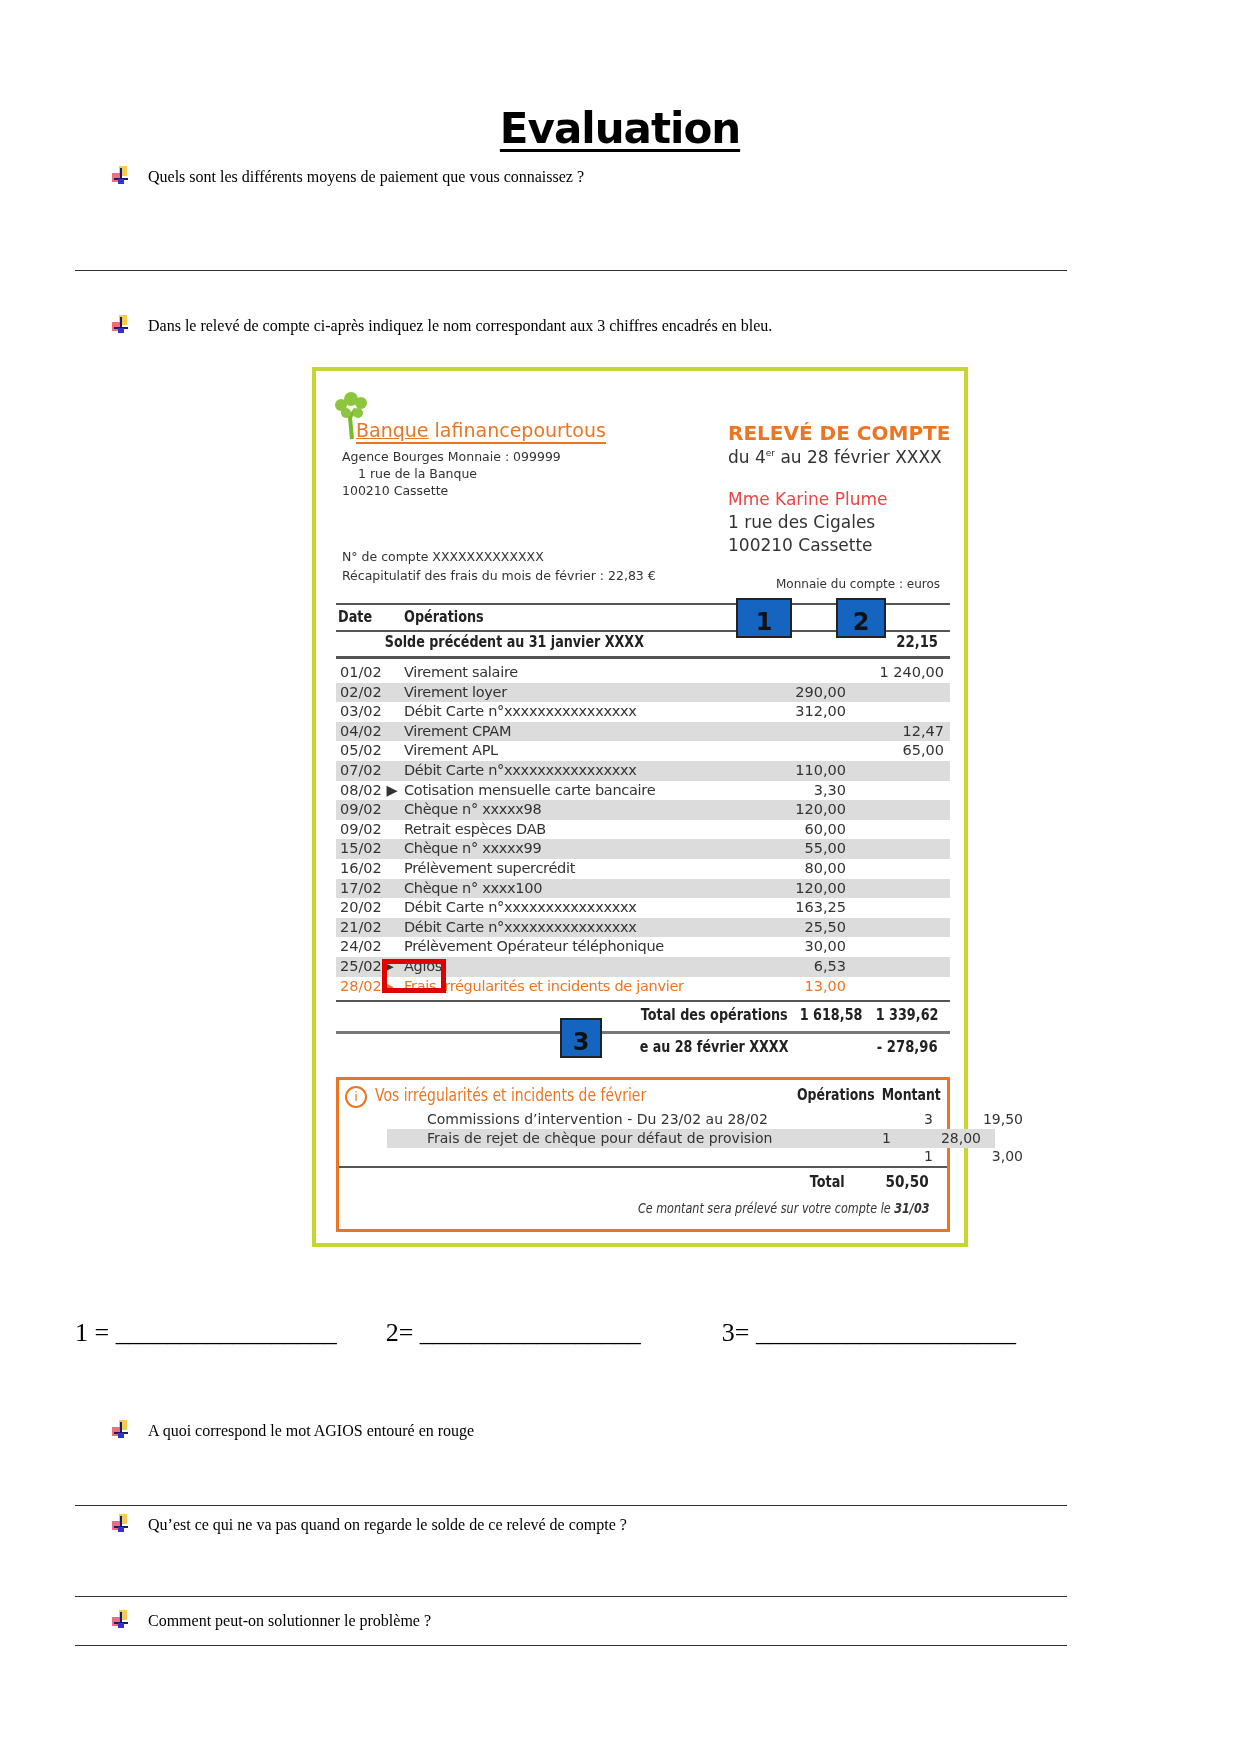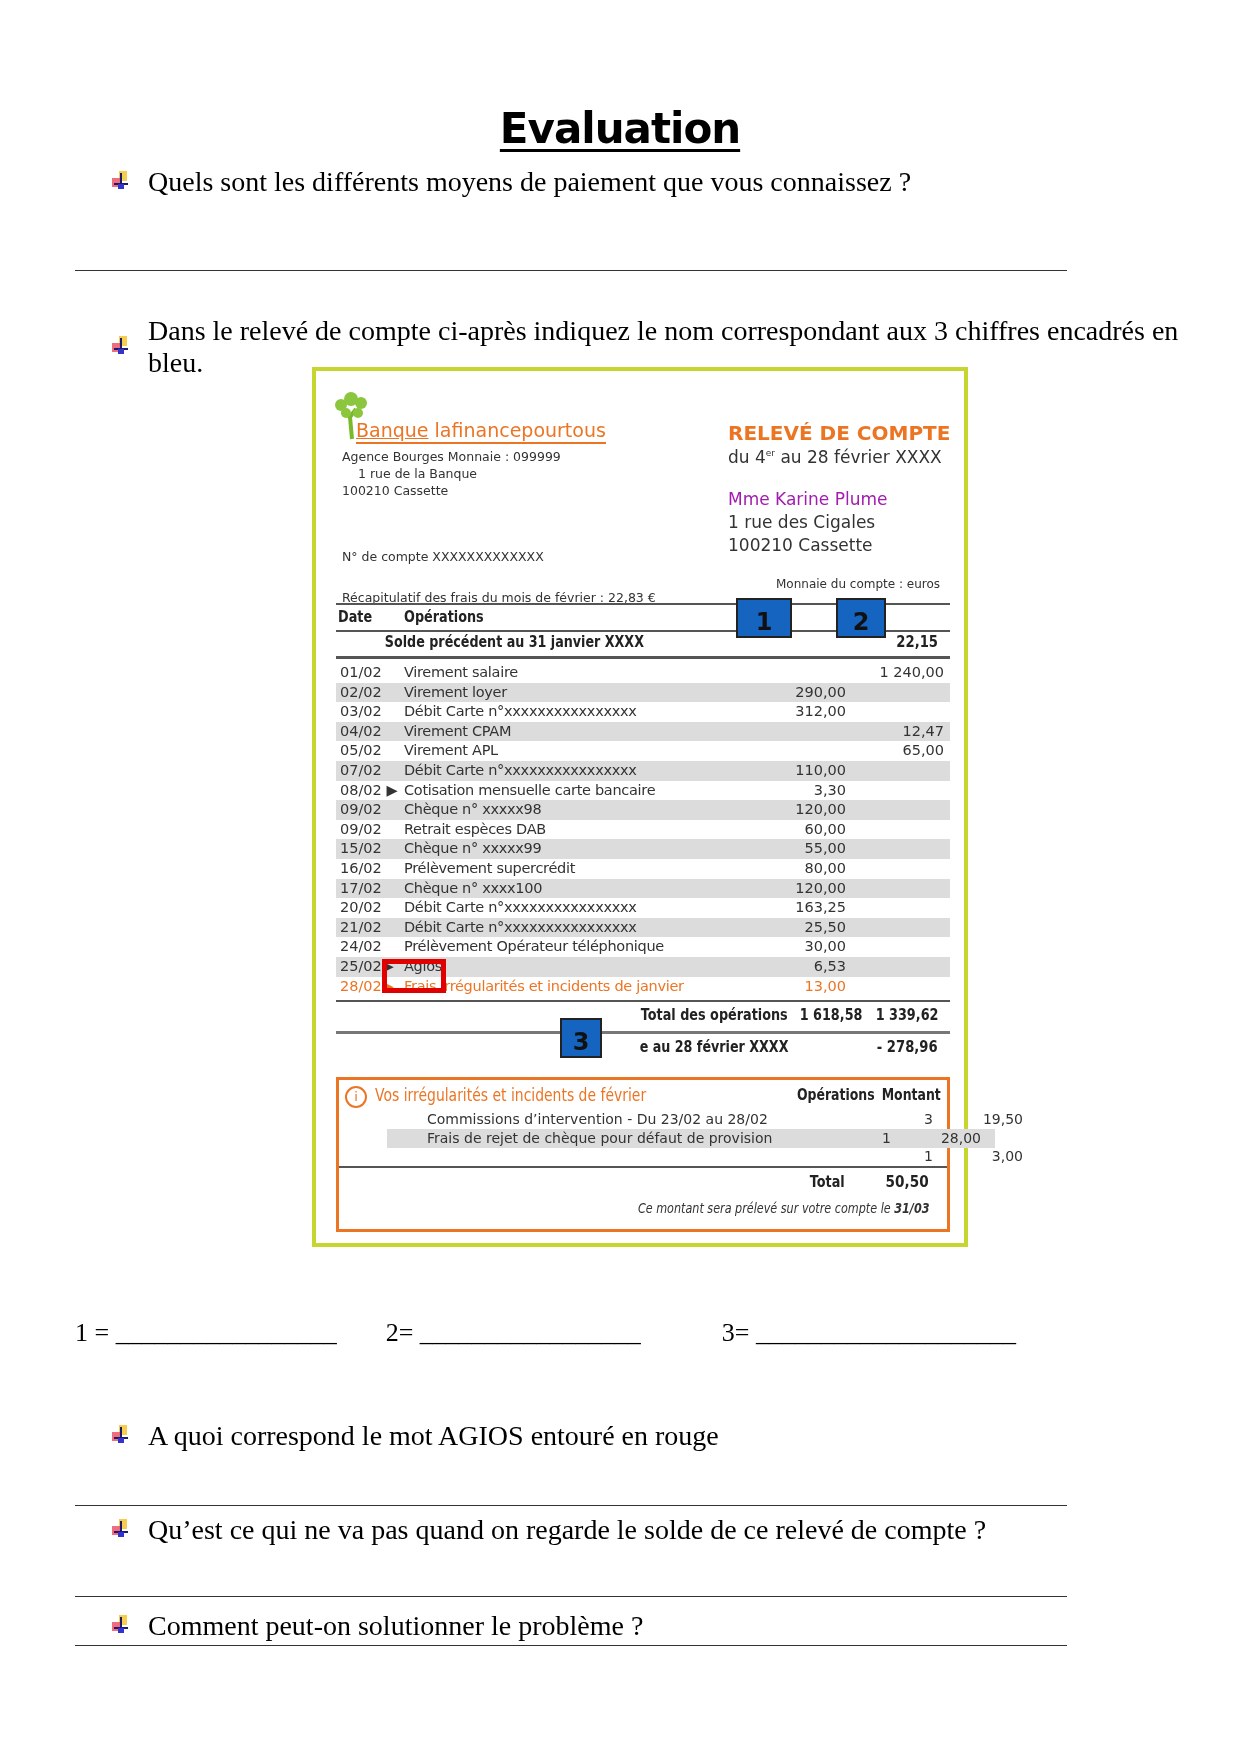--- a/index.html
+++ b/index.html
@@ -2,21 +2,21 @@
 <html><head>
 <meta charset="utf-8">
 <style>
   html, body { margin: 0; padding: 0; background: #ffffff; }
   body { width: 1240px; height: 1755px; position: relative; overflow: hidden;
          font-family: "Liberation Serif", serif; color: #000; }
   .abs { position: absolute; }
   .title { left: 0; width: 1240px; top: 104px; text-align: center;
            font-family: "DejaVu Sans", sans-serif; font-weight: bold; font-size: 42px;
            text-decoration: underline; text-decoration-thickness: 3px; text-underline-offset: 6px; letter-spacing: -1px; }
-  .bullet { display: flex; align-items: center; font-size: 28px; }
+  .bullet { display: flex; align-items: center; font-size: 16px; }
   .bicon { width: 22px; height: 22px; position: relative; margin-right: 16px; }
   .bicon .y { position: absolute; left: 9px; top: 0; width: 8px; height: 10px; background: #f4c430; opacity: .85; }
   .bicon .r { position: absolute; left: 2px; top: 7px; width: 9px; height: 9px; background: #e84a5f; opacity: .8; }
   .bicon .v { position: absolute; left: 10px; top: 2px; width: 2px; height: 16px; background: #1a1a6e; }
   .bicon .h { position: absolute; left: 4px; top: 12px; width: 14px; height: 2px; background: #1a1a6e; }
   .bicon .b { position: absolute; left: 8px; top: 13px; width: 6px; height: 5px; background: #3333cc; }
   .rule { height: 0; border-top: 1.5px solid #333; }
 
   
   .stmt { left: 312px; top: 367px; width: 656px; height: 880px; border: 4px solid #c6d62e; box-sizing: border-box; background: #fff;
@@ -81,26 +81,26 @@
   </svg>
   <div class="s orange" style="left:40px; top:48px; font-size:19px; border-bottom:2px solid #ec7524; padding-bottom:1px;">
     <span style="text-decoration:underline;">Banque</span> <span>lafinancepourtous</span>
   </div>
   <div class="s small" style="left:26px; top:78px;">Agence Bourges Monnaie : 099999</div>
   <div class="s small" style="left:42px; top:95px;">1 rue de la Banque</div>
   <div class="s small" style="left:26px; top:112px;">100210 Cassette</div>
 
   <div class="s orange" style="left:412px; top:50px; font-size:20px; font-weight:bold;">RELEVÉ DE COMPTE</div>
   <div class="s" style="left:412px; top:76px; font-size:17px; color:#333;"><span>du 4</span><sup style="font-size:9px;">er</sup><span> au 28 février XXXX</span></div>
-  <div class="s" style="left:412px; top:118px; font-size:17px; color:#a21caf;">Mme Karine Plume</div>
+  <div class="s" style="left:412px; top:118px; font-size:17px; color:#ef4444;">Mme Karine Plume</div>
   <div class="s" style="left:412px; top:141px; font-size:17px; color:#333;">1 rue des Cigales</div>
   <div class="s" style="left:412px; top:164px; font-size:17px; color:#333;">100210 Cassette</div>
 
   <div class="s small" style="left:26px; top:178px;">N° de compte XXXXXXXXXXXXX</div>
-  <div class="s small" style="left:26px; top:219px;">Récapitulatif des frais du mois de février : 22,83 €</div>
+  <div class="s small" style="left:26px; top:197px;">Récapitulatif des frais du mois de février : 22,83 €</div>
   <div class="s small" style="left:460px; top:206px; font-size:12px;">Monnaie du compte : euros</div>
 
   <div class="hdrline" style="top:232px; height:2px;"></div>
   <div class="s" style="left:22px; top:236px; font-size:16px; font-weight:bold; color:#222; transform:scaleX(0.8); transform-origin:left;">Date</div>
   <div class="s" style="left:88px; top:236px; font-size:16px; font-weight:bold; color:#222; transform:scaleX(0.8); transform-origin:left;">Opérations</div>
   <div class="hdrline" style="top:259px; height:2px;"></div>
   <div class="s" style="right:320px; top:262px; font-size:15.5px; font-weight:bold; color:#222; transform:scaleX(0.82); transform-origin:right;">Solde précédent au 31 janvier XXXX</div>
   <div class="s" style="right:26px; top:262px; font-size:15.5px; font-weight:bold; color:#222; transform:scaleX(0.85); transform-origin:right;">22,15</div>
   <div class="hdrline" style="top:285px; height:3px;"></div>
 

